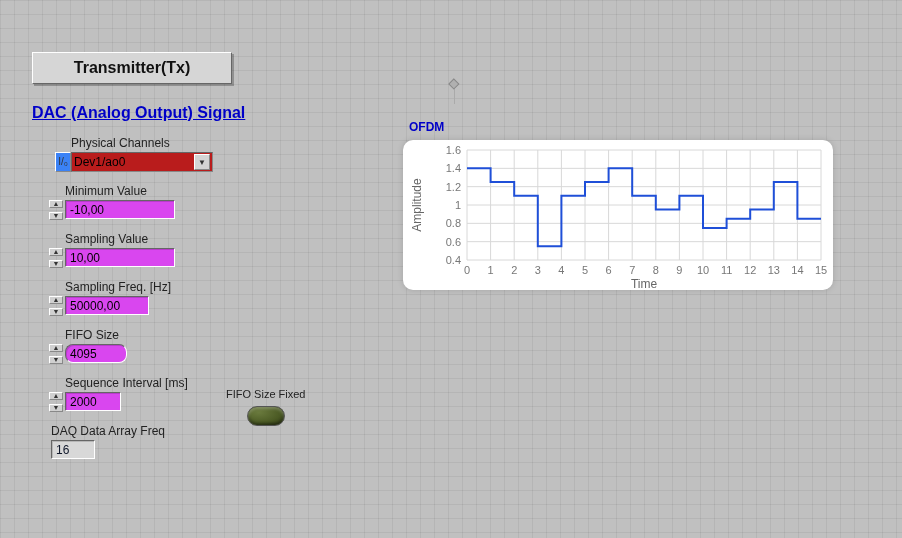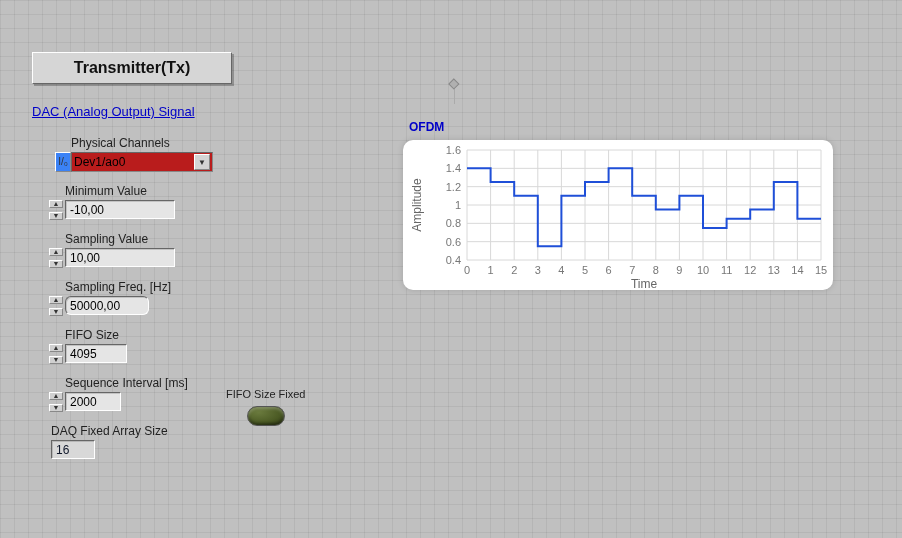--- a/index.html
+++ b/index.html
@@ -35,22 +35,22 @@
     border-left-color: #fff;
     border-bottom-color: #666;
     border-right-color: #666;
     box-shadow: 2px 2px 0 rgba(0,0,0,0.25);
   }
 
   
   .section-header {
     position: absolute;
     left: 32px; top: 104px;
-    font-size: 13px;
-    font-weight: normal;
+    font-size: 16px;
+    font-weight: bold;
     color: #0000c8;
     text-decoration: underline;
   }
 
   
   .form-col {
     position: absolute;
     left: 42px; top: 136px;
     width: 320px;
   }
@@ -86,21 +86,21 @@
     border-left-color: #fff;
     font-size: 7px;
     line-height: 5px;
     text-align: center;
     color: #333;
     cursor: pointer;
     user-select: none;
   }
   .num-input, .text-input, .ro-input {
     height: 19px;
-    background: #e5e5e5;
+    background: #d946ef;
     border: 1px solid #888;
     border-top-color: #666;
     border-left-color: #666;
     border-bottom-color: #fff;
     border-right-color: #fff;
     box-shadow: inset 1px 1px 0 rgba(0,0,0,0.15);
     font-family: inherit;
     font-size: 12px;
     padding: 0 4px;
   }
@@ -213,22 +213,22 @@
   }
   .origin-marker .diamond {
     width: 8px; height: 8px;
     background: #b0b0b0;
     transform: rotate(45deg);
     border: 1px solid #888;
   }
 
   
   .w-min, .w-max { width: 110px; }
-  .w-samp { width: 84px; border-radius: 6px; }
-  .w-fifo { width: 62px; }
+  .w-samp { width: 84px; }
+  .w-fifo { width: 62px; border-radius: 8px; }
   .w-seq { width: 56px; }
   .w-daq { width: 44px; }
 </style>
 </head>
 <body>
 
 <div class="title-banner">Transmitter(Tx)</div>
 
 <div class="section-header">DAC (Analog Output) Signal</div>
 
@@ -299,21 +299,21 @@
     <div class="ctl-row">
       <div class="spinner">
         <div class="spin-btn">▲</div>
         <div class="spin-btn">▼</div>
       </div>
       <input class="num-input w-seq" value="2000" style="">
     </div>
   </div>
 
   <div class="ctl">
-    <div class="ctl-label" style="margin-left:2px;">DAQ Fixed Array Size</div>
+    <div class="ctl-label" style="margin-left:2px;">DAQ Data Array Freq</div>
     <div class="ctl-row" style="margin-left:2px;">
       <div class="ro-input w-daq">16</div>
     </div>
   </div>
 
 </div>
 
 <div class="fifo-fixed">
   <div>FIFO Size Fixed</div>
   <div class="led"></div>

